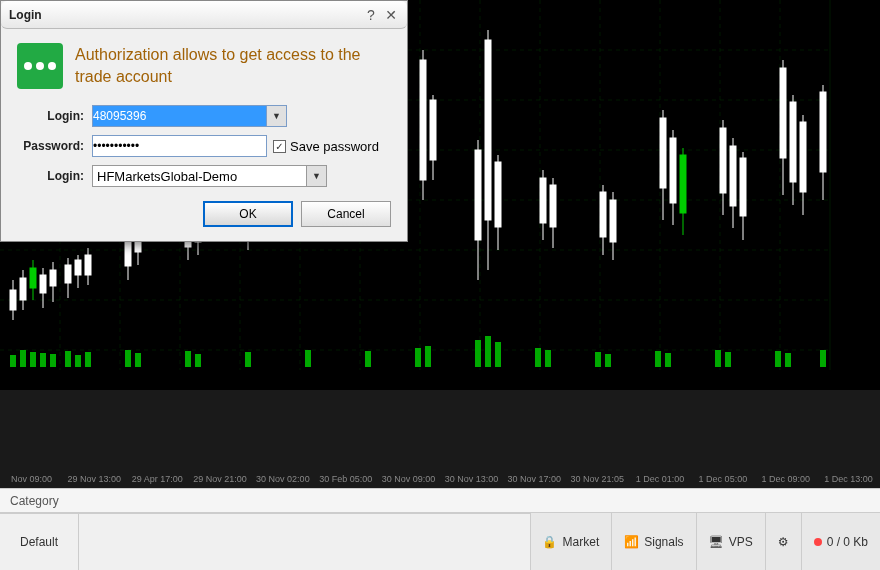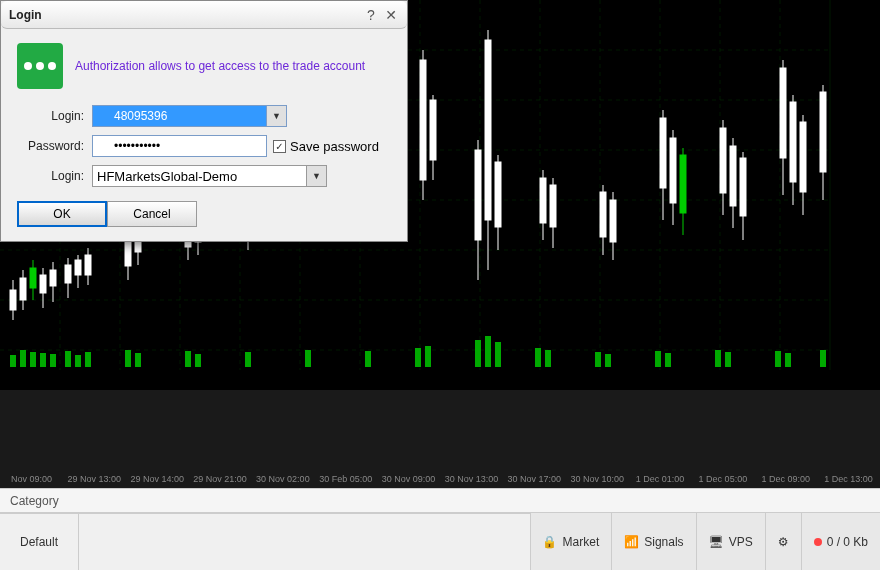--- a/index.html
+++ b/index.html
@@ -172,48 +172,49 @@
       gap: 4px;
     }
 
     .avatar-dot {
       width: 8px; height: 8px;
       background: white;
       border-radius: 50%;
     }
 
     .dialog-desc {
-      font-size: 12px;
-      color: #6d28d9;
+      font-size: 16px;
+      color: #a16207;
       line-height: 1.4;
     }
 
     .form-row {
       display: flex;
       align-items: center;
       margin-bottom: 8px;
       gap: 0;
     }
 
     .form-label {
       width: 75px;
       text-align: right;
       font-size: 12px;
       color: #222;
       padding-right: 8px;
       flex-shrink: 0;
+      font-weight: bold;
     }
 
     .form-input {
       width: 175px;
       height: 22px;
       border: 1px solid #7a9cc8;
       background: white;
       font-size: 12px;
-      padding: 2px 21px;
+      padding: 2px 0;
       outline: none;
     }
 
     .form-input.selected {
       background: #3399ff;
       color: white;
     }
 
     .form-input-wrapper {
       position: relative;
@@ -276,21 +277,22 @@
       display: flex;
       align-items: center;
       justify-content: center;
       cursor: pointer;
       font-size: 9px;
       color: #333;
     }
 
     .dialog-buttons {
       display: flex;
-      justify-content: flex-start;
+      justify-content: flex-end;
+      gap: 8px;
       margin-top: 14px;
     }
 
     .dialog-btn {
       width: 90px;
       height: 26px;
       background: linear-gradient(to bottom, #fff, #e0e0e0);
       border: 1px solid #999;
       font-size: 12px;
       cursor: pointer;
@@ -490,28 +492,28 @@
     <rect x="800" y="122" width="6" height="70" fill="white" stroke="white"></rect>
 
     <line x1="823" y1="85" x2="823" y2="200" stroke="white" stroke-width="1"></line>
     <rect x="820" y="92" width="6" height="80" fill="white" stroke="white"></rect>
   </svg>
 </div>
 
 <div class="xaxis-bar">
   <span class="xaxis-label">Nov 09:00</span>
   <span class="xaxis-label">29 Nov 13:00</span>
-  <span class="xaxis-label">29 Nov 14:00</span>
+  <span class="xaxis-label">29 Apr 17:00</span>
   <span class="xaxis-label">29 Nov 21:00</span>
   <span class="xaxis-label">30 Nov 02:00</span>
   <span class="xaxis-label">30 Feb 05:00</span>
   <span class="xaxis-label">30 Nov 09:00</span>
   <span class="xaxis-label">30 Nov 13:00</span>
   <span class="xaxis-label">30 Nov 17:00</span>
-  <span class="xaxis-label">30 Nov 10:00</span>
+  <span class="xaxis-label">30 Nov 21:05</span>
   <span class="xaxis-label">1 Dec 01:00</span>
   <span class="xaxis-label">1 Dec 05:00</span>
   <span class="xaxis-label">1 Dec 09:00</span>
   <span class="xaxis-label">1 Dec 13:00</span>
 </div>
 
 <div class="category-bar">
   <span>Category</span>
 </div>
 

